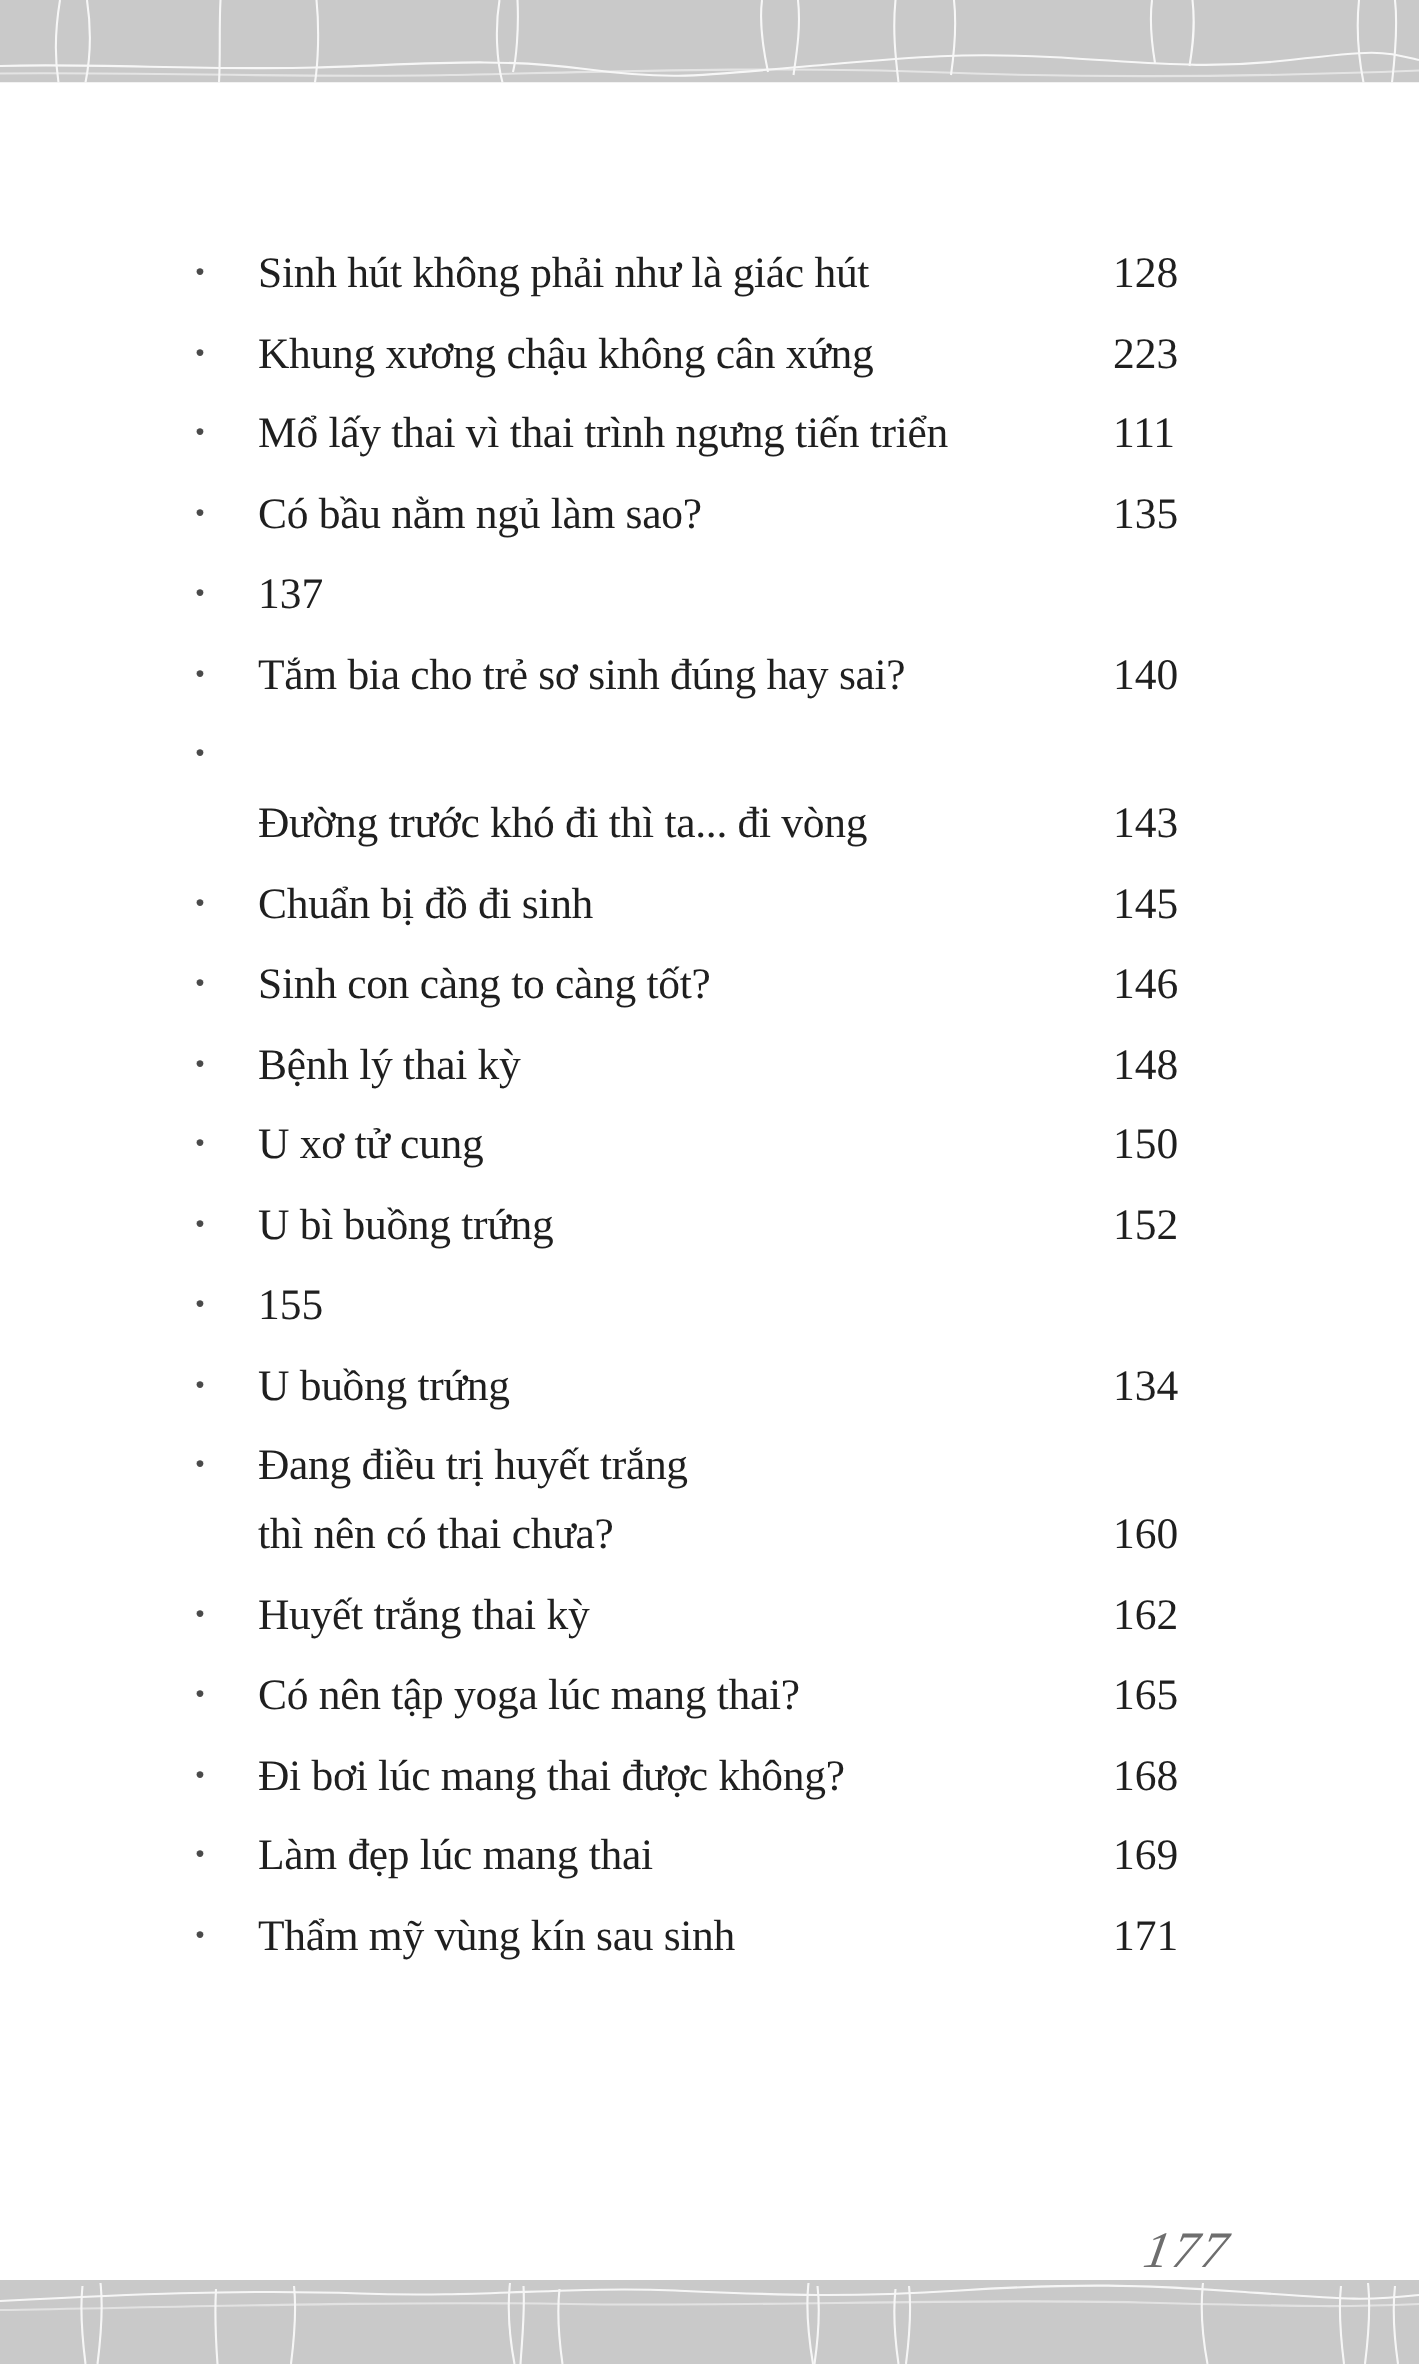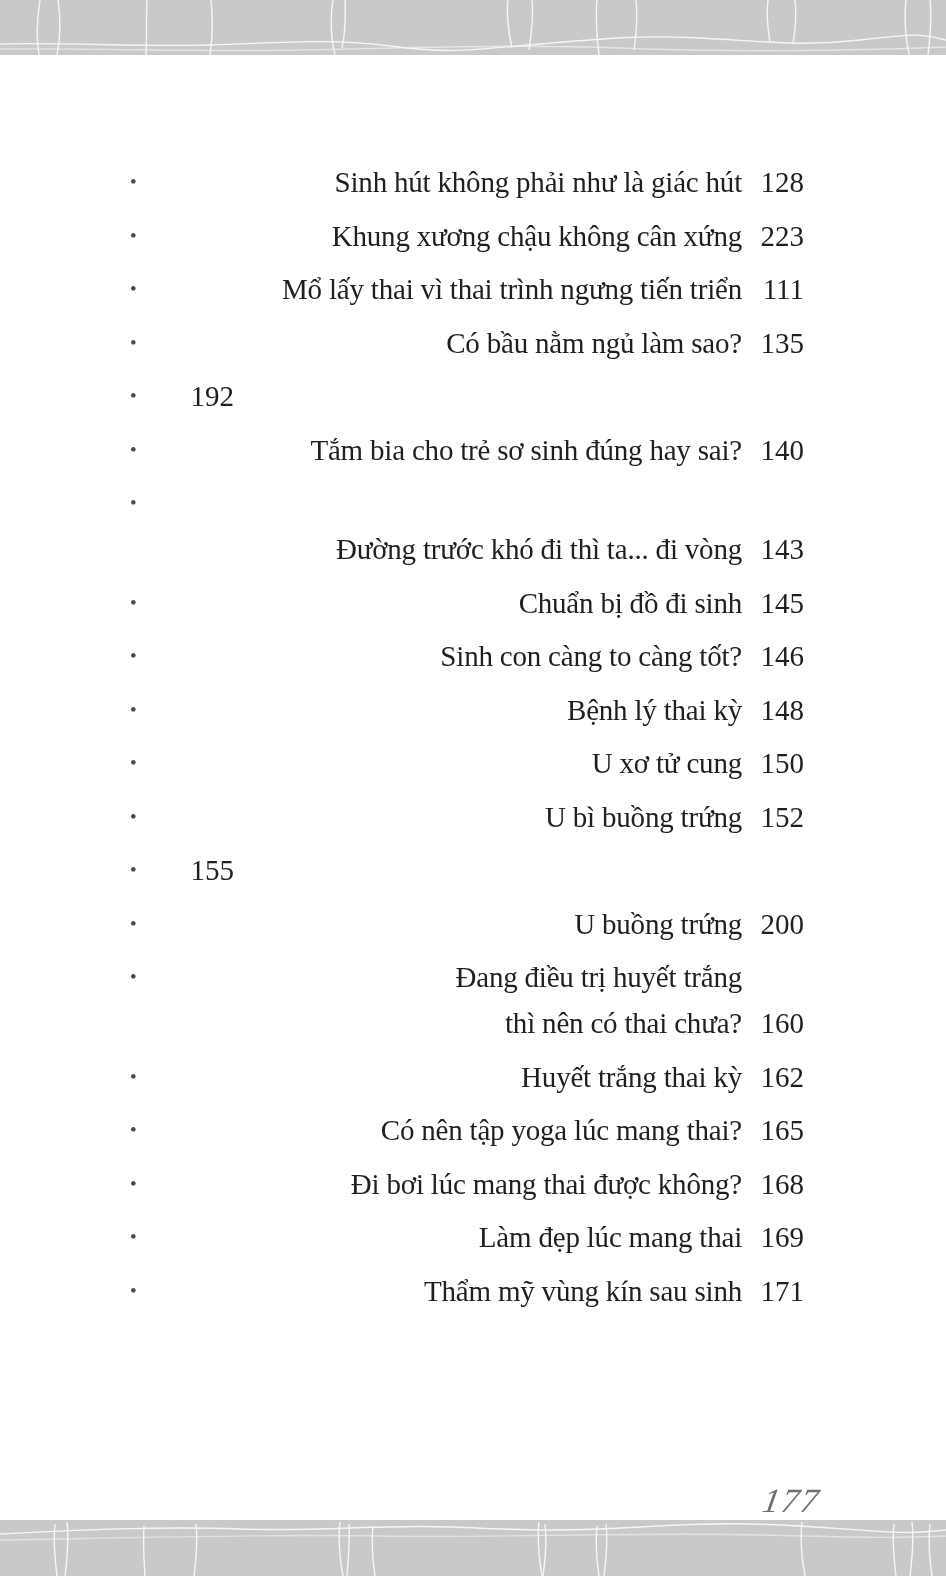--- a/index.html
+++ b/index.html
@@ -35,27 +35,25 @@
     font-size:19px;
     color:var(--bullet);
   }
   .title{
     flex:1 1 auto;
     font-size:29px;
     line-height:46px;
     color:var(--text);
     white-space:nowrap;
     letter-spacing:-0.2px;
-    text-align:right;
   }
   .pagenum{
     flex:0 0 auto;
     align-self:flex-end;
     min-width:62px;
-    text-align:right;
     font-size:29px;
     line-height:46px;
     color:var(--text);
   }
   .folio{
     position:absolute;
     right:126px;bottom:56px;
     font-style:italic;
     font-size:34px;
     color:var(--footer);
@@ -110,21 +108,21 @@
   </div>
 
   <div class="toc-item">
     <span class="bullet">•</span>
     <span class="title"><span>Có bầu nằm ngủ làm sao?</span></span>
     <span class="pagenum">135</span>
   </div>
 
   <div class="toc-item">
     <span class="bullet">•</span>
-    <span class="pagenum">192</span>
+    <span class="pagenum">137</span>
   </div>
 
   <div class="toc-item">
     <span class="bullet">•</span>
     <span class="title"><span>Tắm bia cho trẻ sơ sinh đúng hay sai?</span></span>
     <span class="pagenum">140</span>
   </div>
 
   <div class="toc-item">
     <span class="bullet">•</span>
@@ -163,21 +161,21 @@
   </div>
 
   <div class="toc-item">
     <span class="bullet">•</span>
     <span class="pagenum">155</span>
   </div>
 
   <div class="toc-item">
     <span class="bullet">•</span>
     <span class="title"><span>U buồng trứng</span></span>
-    <span class="pagenum">200</span>
+    <span class="pagenum">134</span>
   </div>
 
   <div class="toc-item">
     <span class="bullet">•</span>
     <span class="title"><span>Đang điều trị huyết trắng</span><br><span>thì nên có thai chưa?</span></span>
     <span class="pagenum">160</span>
   </div>
 
   <div class="toc-item">
     <span class="bullet">•</span>

